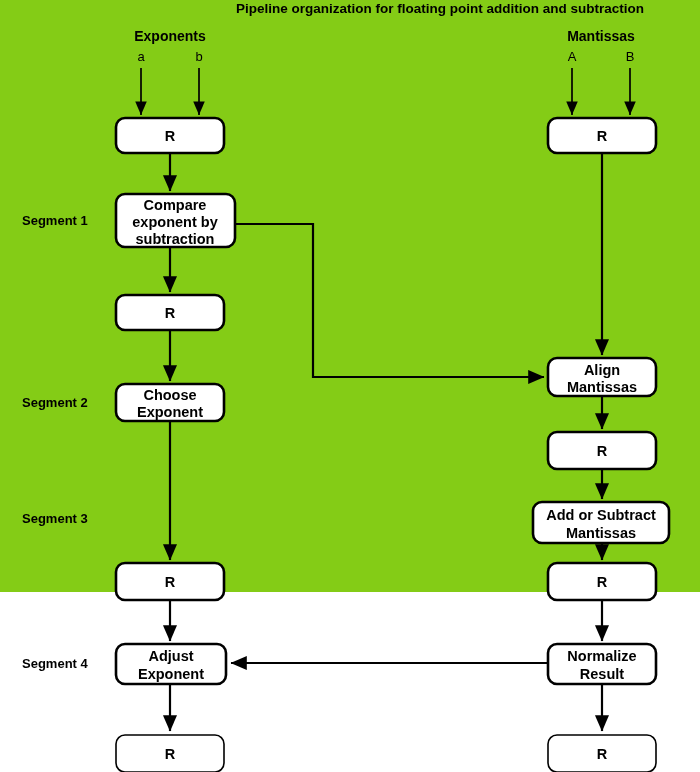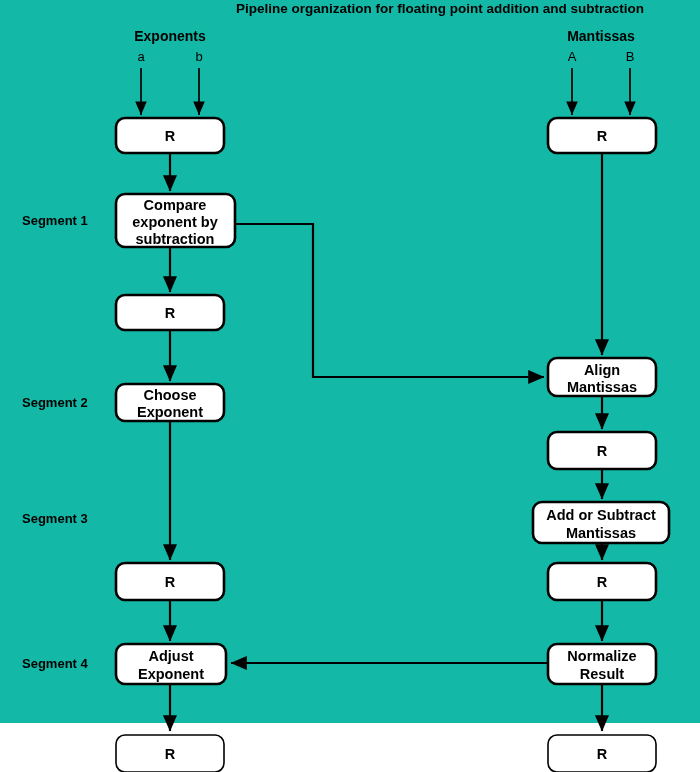--- a/index.html
+++ b/index.html
@@ -9,22 +9,22 @@
   }
   body {
     width: 700px;
     height: 772px;
     font-family: "Liberation Sans", sans-serif;
     overflow: hidden;
   }
   #diagram-root {
     position: relative;
     width: 700px;
-    height: 723px;
-    background: #14b8a6;
+    height: 592px;
+    background: #84cc16;
   }
   svg#diagram {
     display: block;
     width: 700px;
     height: 772px;
   }
   .node-box {
     fill: #ffffff;
     stroke: #000000;
     stroke-width: 2.6;

